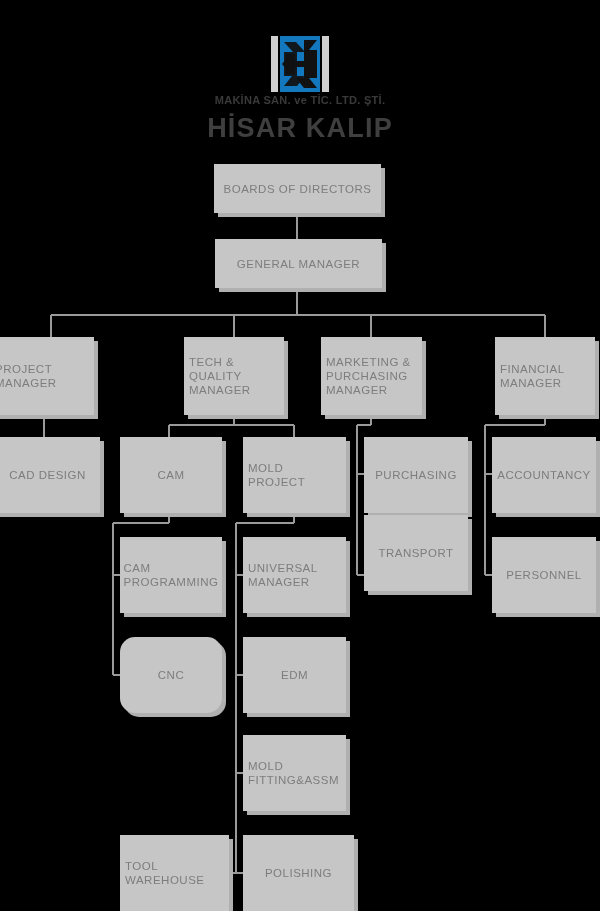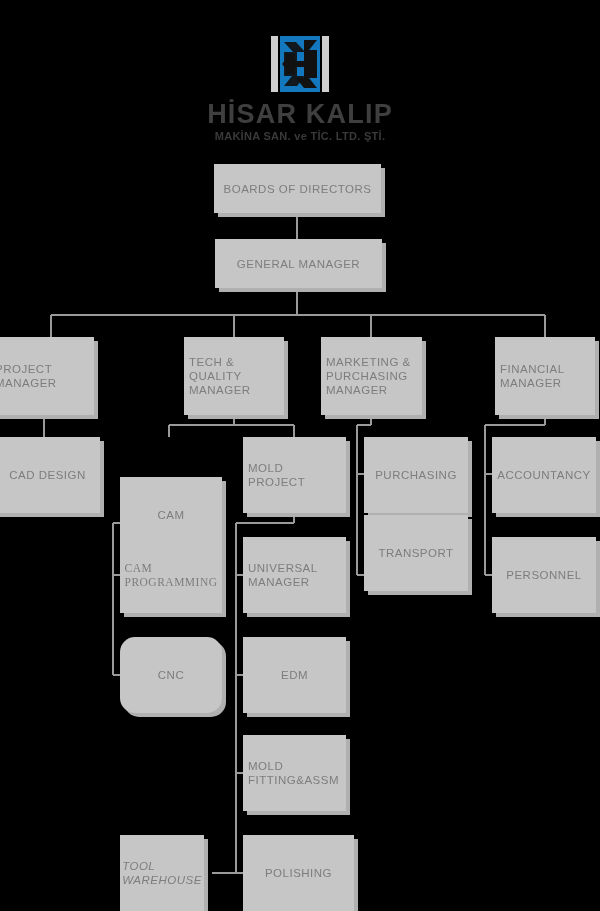--- a/index.html
+++ b/index.html
@@ -107,22 +107,22 @@
   <div id="logo-block">
     <div id="logo-mark">
       <div class="logo-bar left"></div>
       <div id="logo-square"></div>
       <div class="logo-bar right"></div>
       <svg id="logo-glyph" viewBox="0 0 58 56">
         <path d="M33 4 L46 4 L38 14 L46 14 L46 42 L38 42 L46 52 L33 52 L25 42 L33 42 L33 31 L24 31 L24 38 L15 38 L15 33 L11 28 L15 23 L15 18 L24 18 L24 25 L33 25 Z" fill="#111111"></path>
         <path d="M25 6 L13 6 L22 16 L13 16 L13 40 L21 40 L13 50 L26 50 L34 40 L26 40 L26 30 L22 30 L22 26 L26 26 L26 16 L34 16 Z" fill="#111111" opacity="0.92"></path>
       </svg>
     </div>
+    <div id="logo-subtitle">MAKİNA SAN. ve TİC. LTD. ŞTİ.</div>
     <div id="logo-title">HİSAR KALIP</div>
-    <div id="logo-subtitle">MAKİNA SAN. ve TİC. LTD. ŞTİ.</div>
   </div>
 
   <svg id="wires">
     <g stroke="#9a9a9a" stroke-width="2.2" fill="none" shape-rendering="crispEdges">
 
       <line x1="297" y1="213" x2="297" y2="239"></line>
 
       <line x1="297" y1="288" x2="297" y2="315"></line>
       <line x1="51" y1="315" x2="545" y2="315"></line>
 
@@ -183,54 +183,54 @@
       </div>
       <div class="node" style="left: 321px; top: 337px; width: 101px; height: 78px;">
         <span>MARKETING &amp; PURCHASING MANAGER</span>
       </div>
       <div class="node" style="left: 495px; top: 337px; width: 100px; height: 78px;">
         <span>FINANCIAL MANAGER</span>
       </div>
       <div class="node" style="left: -5px; top: 437px; width: 105px; height: 76px;">
         <span>CAD DESIGN</span>
       </div>
-      <div class="node" style="left: 120px; top: 437px; width: 102px; height: 76px; margin-top: 40px;">
+      <div class="node" style="left: 120px; top: 437px; width: 102px; height: 76px;">
         <span>CAM</span>
       </div>
       <div class="node" style="left: 243px; top: 437px; width: 103px; height: 76px;">
         <span>MOLD PROJECT</span>
       </div>
       <div class="node" style="left: 364px; top: 437px; width: 104px; height: 76px;">
         <span>PURCHASING</span>
       </div>
       <div class="node" style="left: 492px; top: 437px; width: 104px; height: 76px;">
         <span>ACCOUNTANCY</span>
       </div>
-      <div class="node" style="left: 120px; top: 537px; width: 102px; height: 76px; font-family: Liberation Serif, serif;">
+      <div class="node" style="left: 120px; top: 537px; width: 102px; height: 76px;">
         <span>CAM PROGRAMMING</span>
       </div>
       <div class="node" style="left: 243px; top: 537px; width: 103px; height: 76px;">
         <span>UNIVERSAL MANAGER</span>
       </div>
       <div class="node" style="left: 364px; top: 515px; width: 104px; height: 76px;">
         <span>TRANSPORT</span>
       </div>
       <div class="node" style="left: 492px; top: 537px; width: 104px; height: 76px;">
         <span>PERSONNEL</span>
       </div>
       <div class="node" style="left: 120px; top: 637px; width: 102px; height: 76px; border-radius: 15px;">
         <span>CNC</span>
       </div>
       <div class="node" style="left: 243px; top: 637px; width: 103px; height: 76px;">
         <span>EDM</span>
       </div>
       <div class="node" style="left: 243px; top: 735px; width: 103px; height: 76px;">
         <span>MOLD FITTING&amp;ASSM</span>
       </div>
-      <div class="node" style="left: 120px; top: 835px; width: 84px; height: 76px; font-style: italic;">
+      <div class="node" style="left: 120px; top: 835px; width: 109px; height: 76px;">
         <span>TOOL WAREHOUSE</span>
       </div>
       <div class="node" style="left: 243px; top: 835px; width: 111px; height: 76px;">
         <span>POLISHING</span>
       </div>
     </div>
 
 </div>
 
 </body></html>

